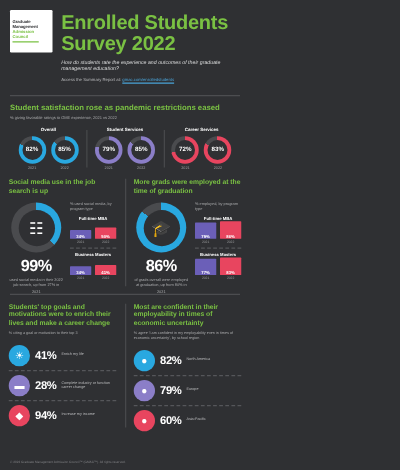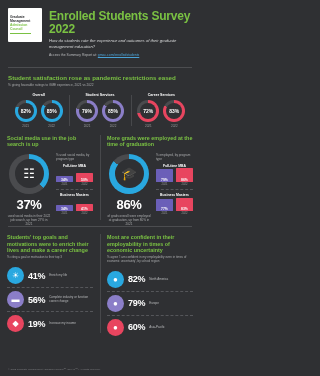--- a/index.html
+++ b/index.html
@@ -16,21 +16,21 @@
   .header { display:flex; padding:8px 8px 6px 8px; gap:7px; align-items:flex-start; }
   .logo {
     width:34px; height:34px; background:#ffffff; border-radius:1px;
     padding:3px 2px; flex:none; display:flex; flex-direction:column;
     justify-content:center; line-height:1.12;
   }
   .logo .l1 { font-size:3.4px; font-weight:bold; color:#2f3033; letter-spacing:-0.05px; }
   .logo .l2 { font-size:3.4px; font-weight:bold; color:#7ac143; }
   .logo .bar { height:1px; background:#7ac143; margin-top:1.5px; width:70%; }
   .htext { flex:1; padding-top:2px; }
-  .htitle { font-size:12px; font-weight:bold; color:#7ac143; line-height:1.08; letter-spacing:-0.2px; }
+  .htitle { font-size:16px; font-weight:bold; color:#7ac143; line-height:1.08; letter-spacing:-0.2px; }
   .hsub { font-size:4.2px; font-style:italic; color:#d8d9da; line-height:1.25; margin-top:2.5px; }
   .hlink { font-size:3.4px; color:#b9babc; margin-top:4px; }
   .hlink .url { color:#4aa3d8; text-decoration:underline; }
 
   .divider { height:1px; background:#4c4d50; margin:4px 8px 0 8px; }
 
   
   .sec { padding:6px 8px 0 8px; }
   .sec-title { font-size:6.2px; font-weight:bold; color:#7ac143; line-height:1.15; }
   .sec-sub { font-size:3.2px; color:#a9aaac; margin-top:2px; line-height:1.3; }
@@ -183,21 +183,21 @@
   <div class="twocol">
     <div class="col left">
       <div class="col-title">Social media use in the job search is up</div>
       <div class="colbody">
         <div class="bigstat">
           <div class="bigdonut" id="sm-donut" style="background: conic-gradient(rgb(41, 168, 224) 0deg, rgb(41, 168, 224) 37%, rgb(74, 75, 78) 37%, rgb(74, 75, 78) 100%);">
             <div class="hole">
                 <span class="gly">☷</span>
               </div>
           </div>
-          <div class="bignum">37%</div>
+          <div class="bignum">99%</div>
           <div class="bigcap">used social media in their 2022 job search, up from 27% in 2021</div>
         </div>
         <div class="barside">
           <div class="bs-note">% used social media, by program type</div>
           <div id="sm-charts">
               <div>
                 <div class="bs-label">Full-time MBA</div>
                 <div class="bars">
                   <div class="bar">
                     <div class="barfill" style="height:6.760000000000001px;background:#6b5fb8">
@@ -298,26 +298,26 @@
       <div class="b-title">Students' top goals and motivations were to enrich their lives and make a career change</div>
       <div class="b-sub">% citing a goal or motivation to their top 3</div>
       <div class="b-list" id="goals-list">
           <div class="b-item">
             <div class="circ" style="background:#29a8e0">☀</div>
             <div class="b-pct">41%</div>
             <div class="b-lab">Enrich my life</div>
           </div>
           <div class="b-item">
             <div class="circ" style="background:#8b7ec8">▬</div>
-            <div class="b-pct">56%</div>
+            <div class="b-pct">28%</div>
             <div class="b-lab">Complete industry or function career change</div>
           </div>
           <div class="b-item">
             <div class="circ" style="background:#e8455f">◆</div>
-            <div class="b-pct">19%</div>
+            <div class="b-pct">94%</div>
             <div class="b-lab">Increase my income</div>
           </div>
         </div>
     </div>
     <div class="col right">
       <div class="b-title">Most are confident in their employability in times of economic uncertainty</div>
       <div class="b-sub">% agree 'I am confident in my employability even in times of economic uncertainty', by school region</div>
       <div class="b-list" id="conf-list">
           <div class="b-item">
             <div class="circ" style="background:#29a8e0">●</div>

